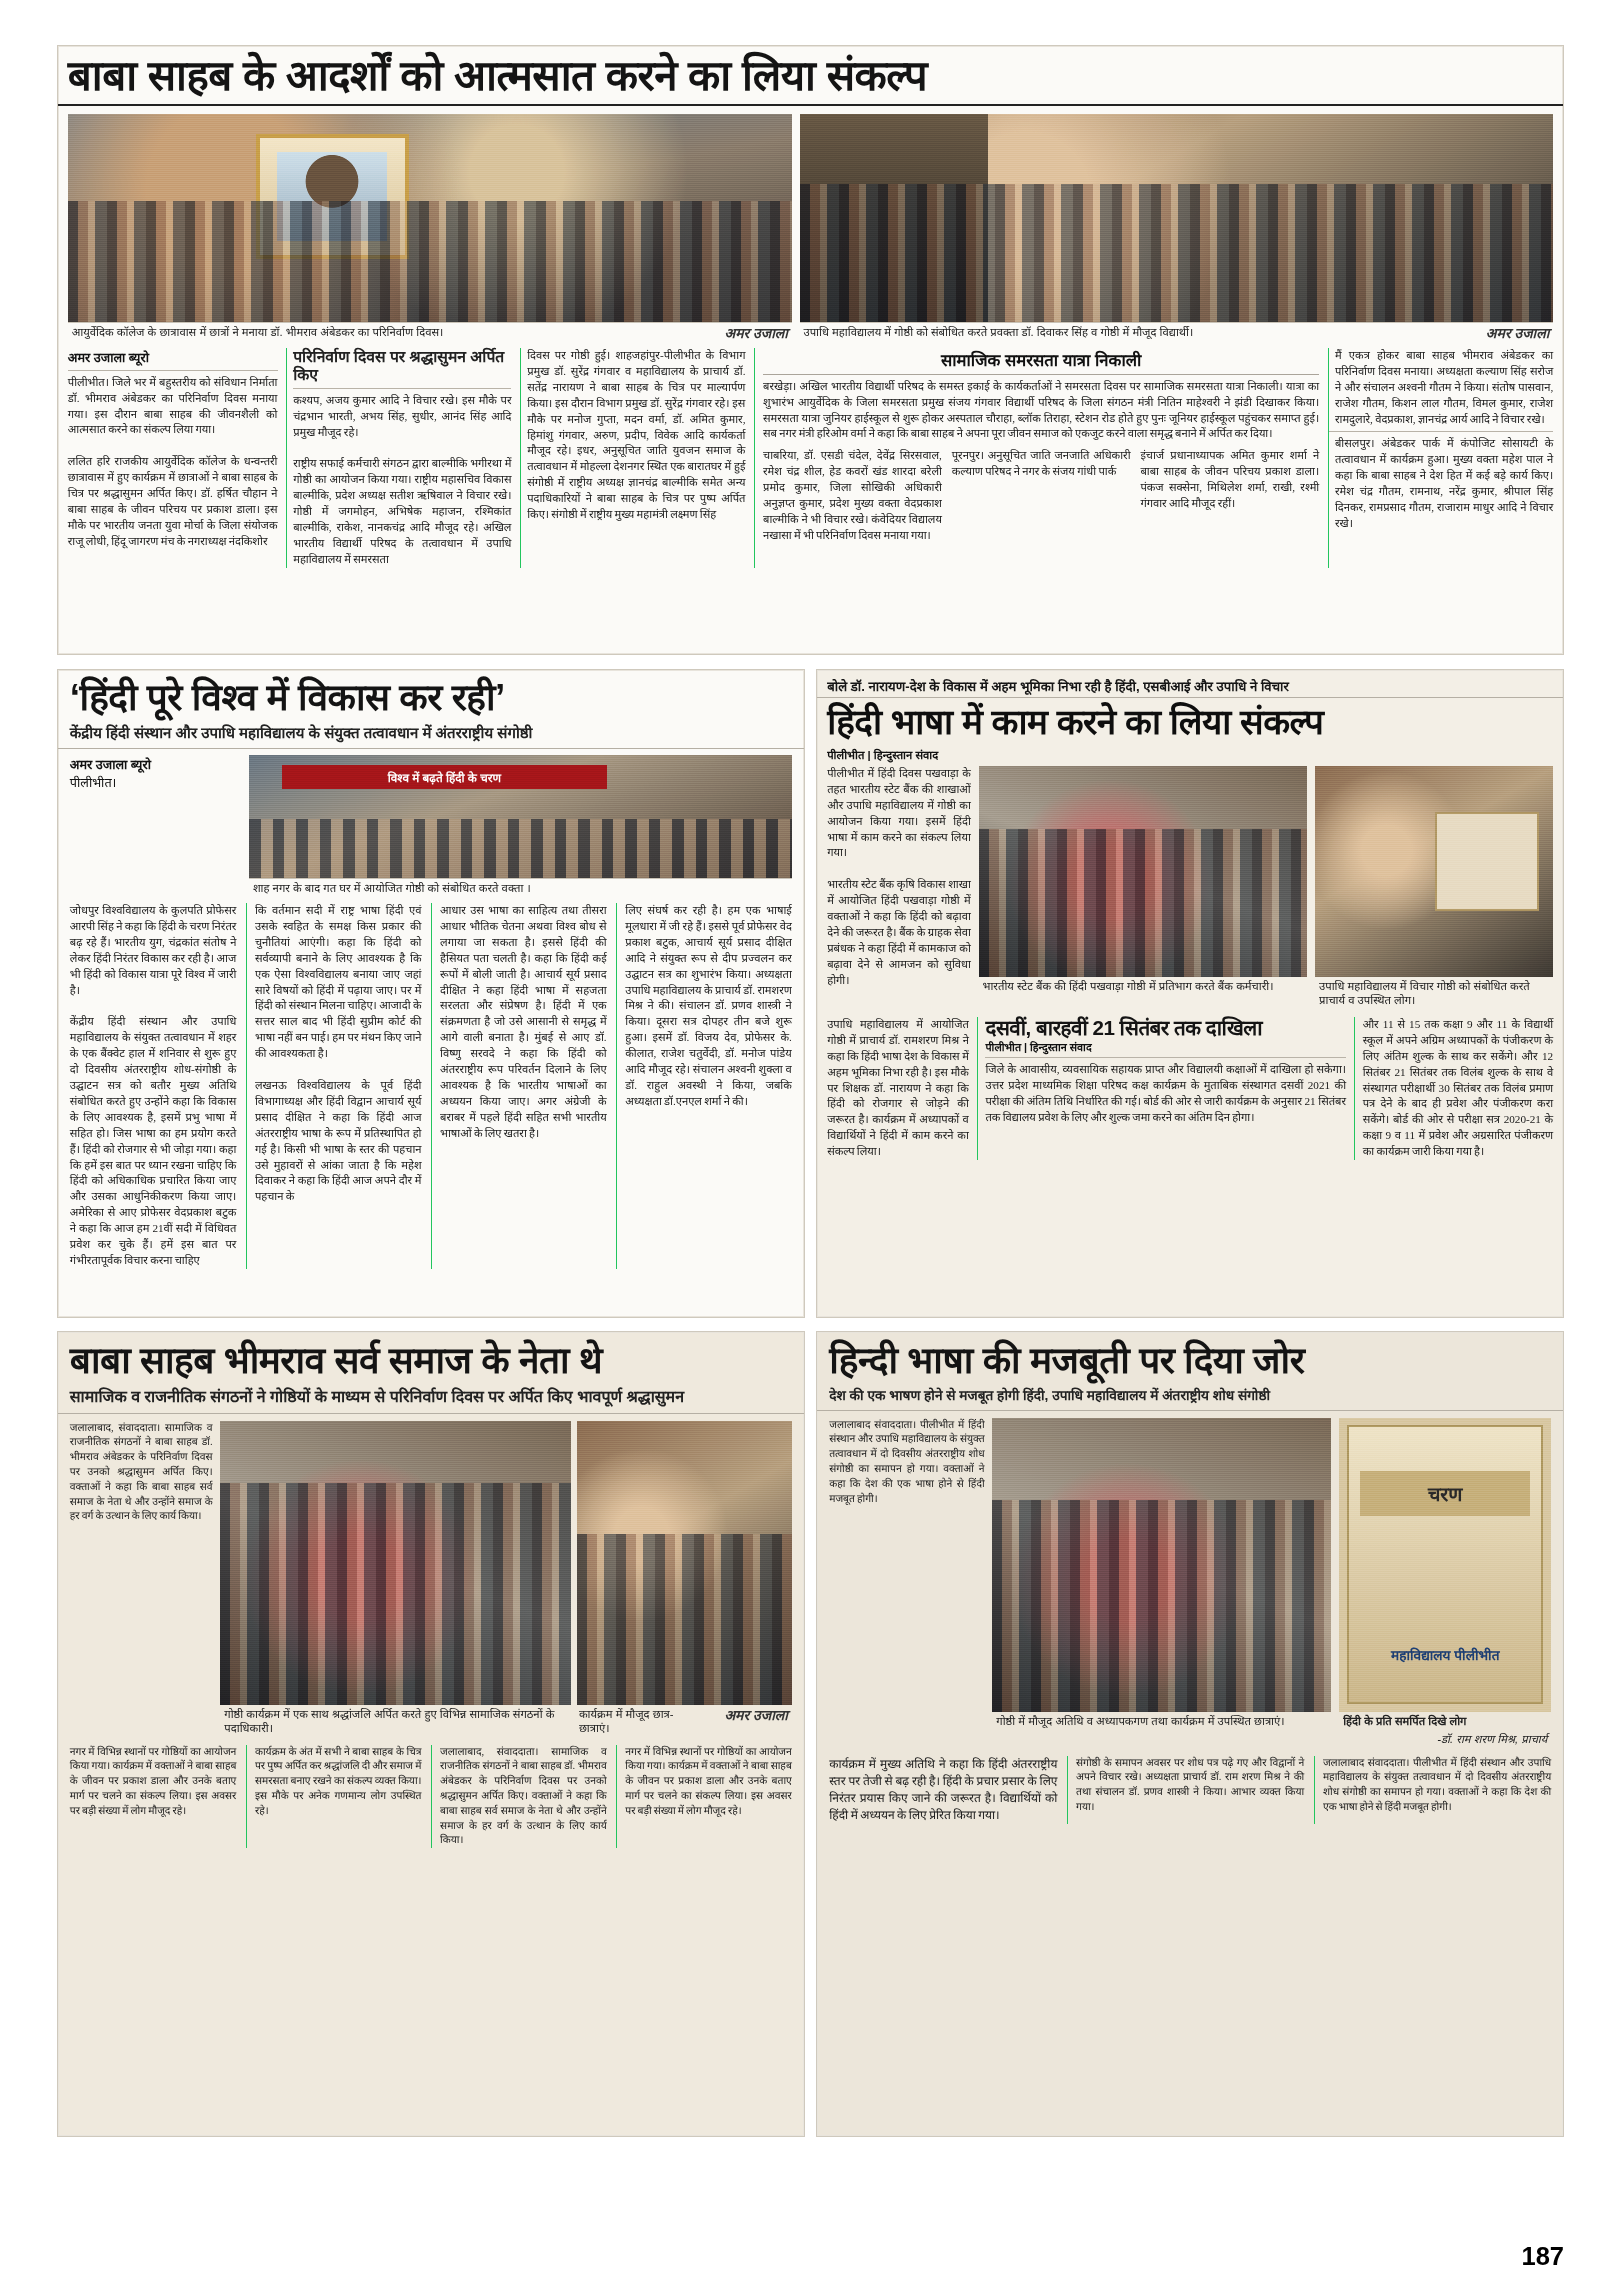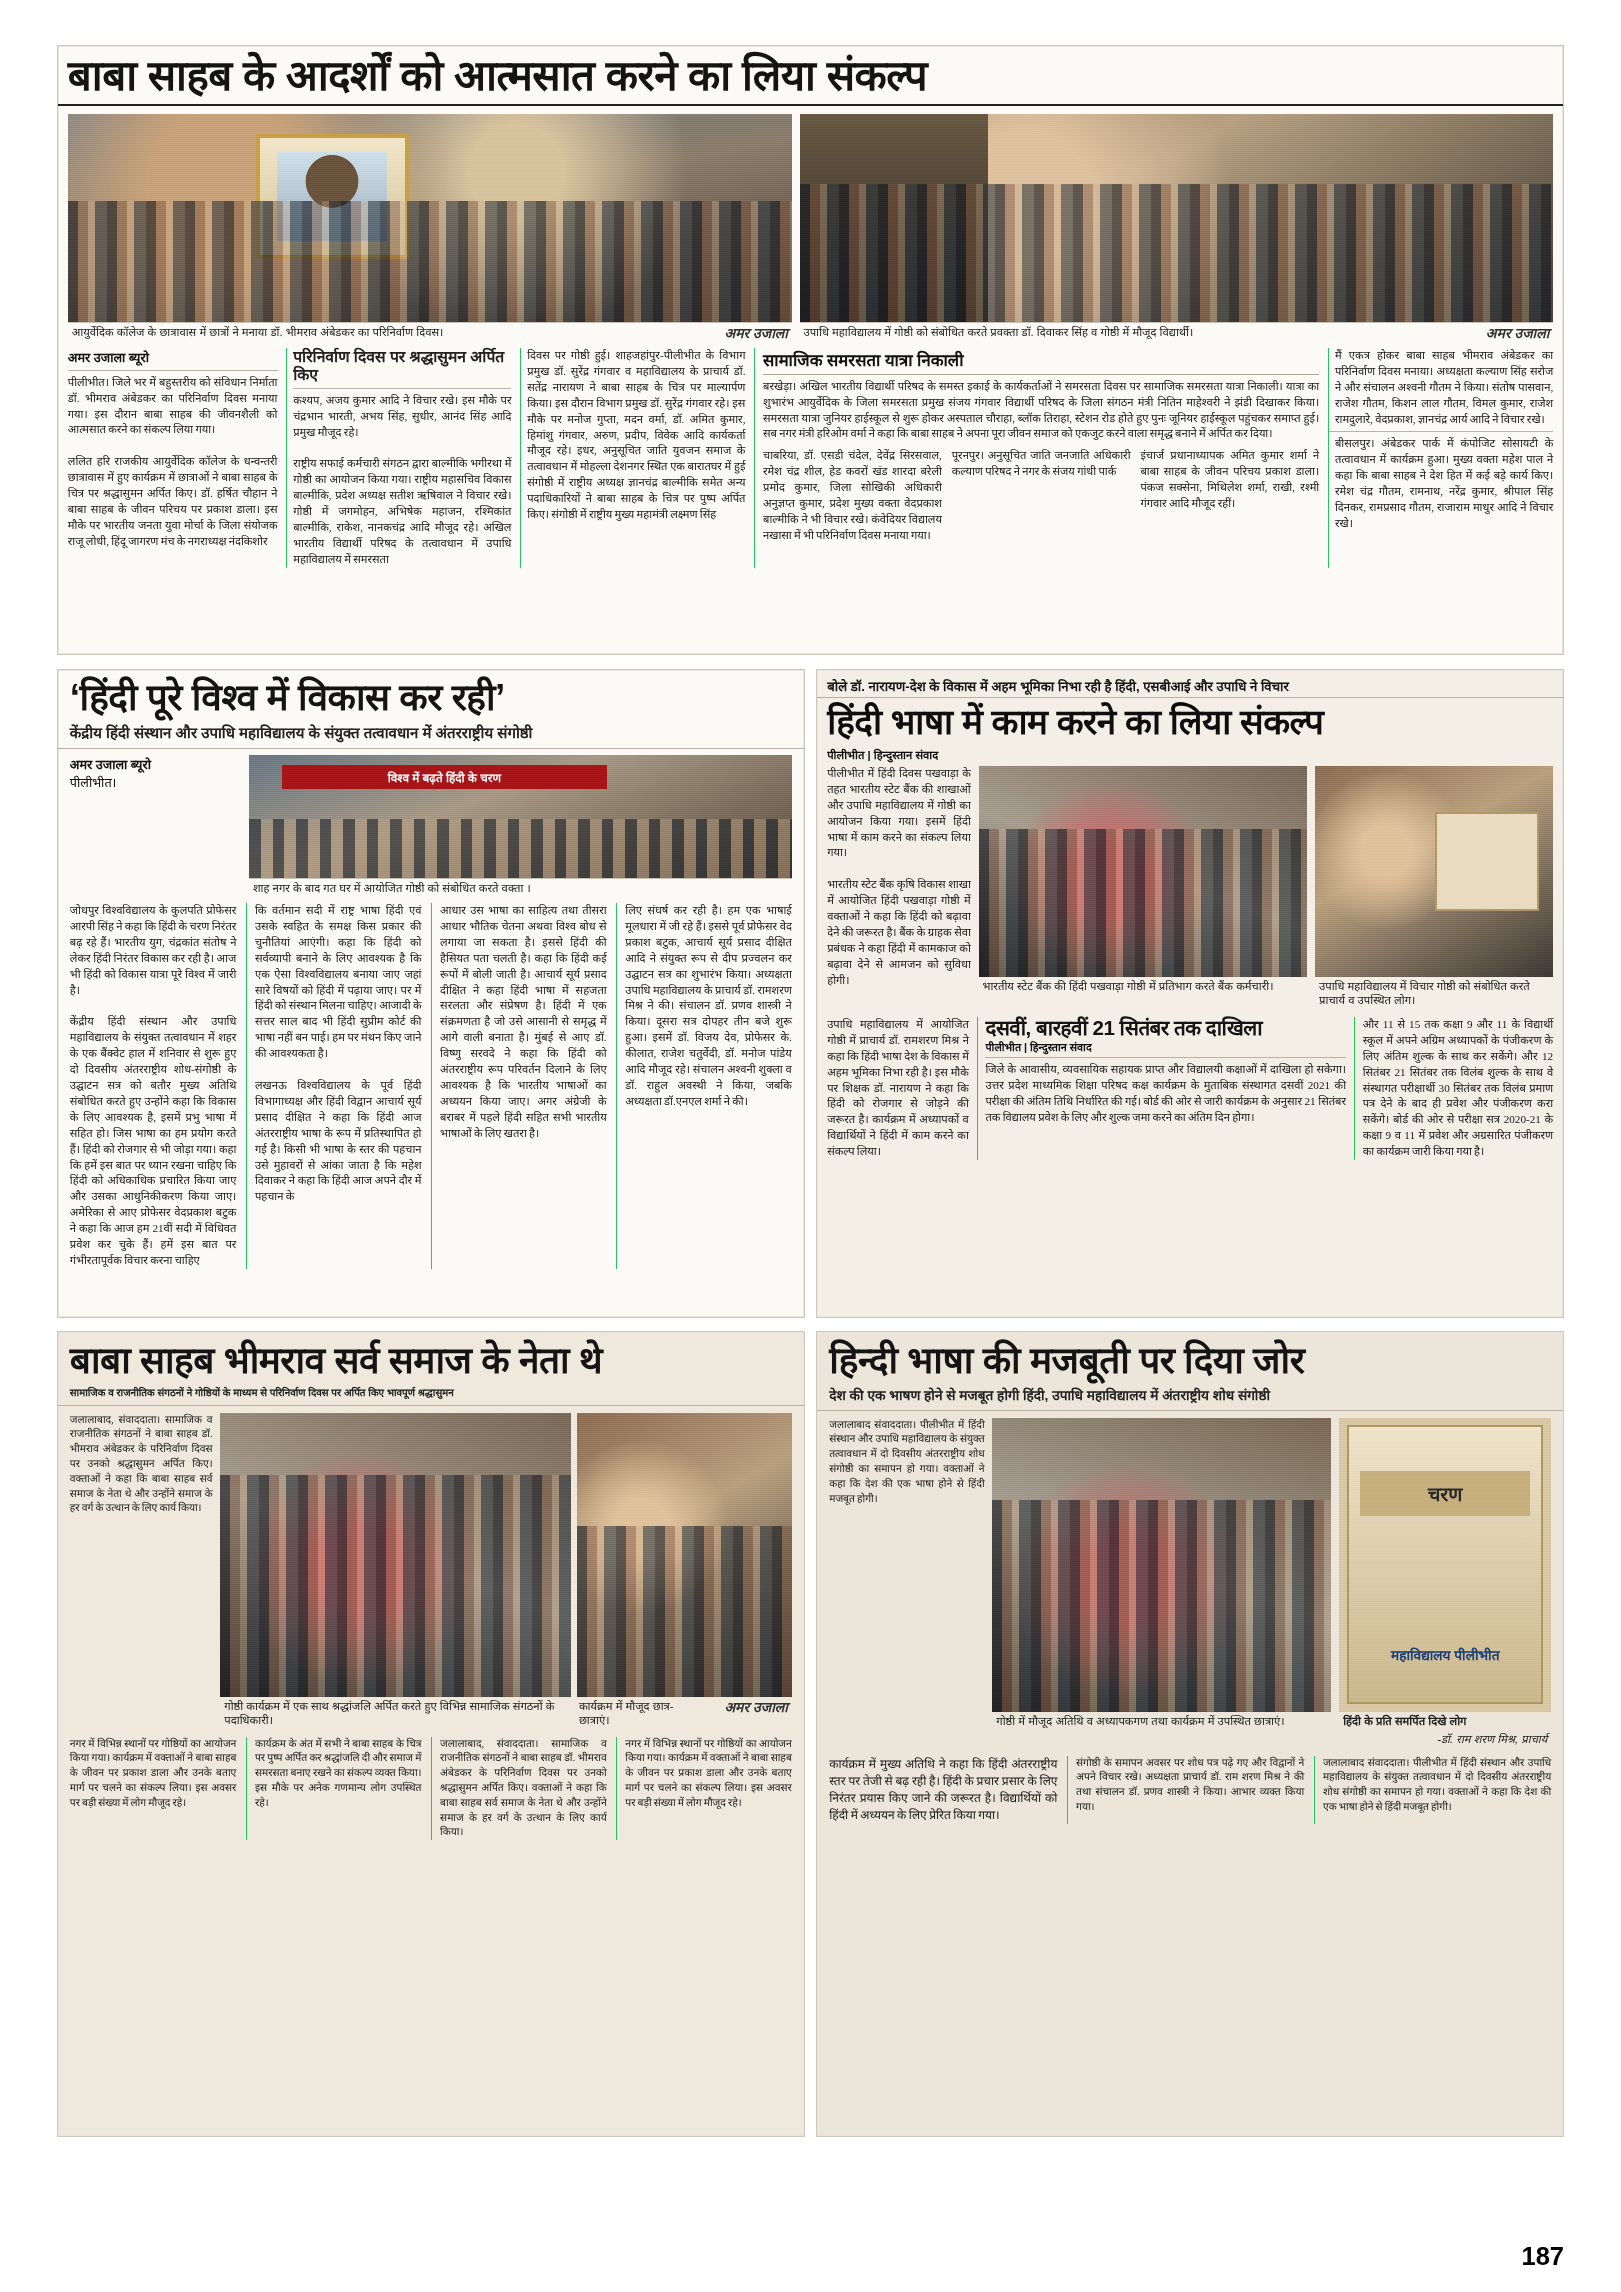--- a/index.html
+++ b/index.html
@@ -110,21 +110,21 @@
   .big2{font-size:37px;}
   .big3{font-size:35px;}
   .pageno{
     position:absolute;right:57px;bottom:21.6px;
     font-family:"Liberation Sans", sans-serif;
     font-weight:bold;font-size:25.5px;color:#000;
   }
   .boxhead{
     font-family:"Liberation Sans", sans-serif;
     font-weight:bold;font-size:16.7px;color:#111;
-    border-bottom:1px solid #aaa49a;padding-bottom:2.9px;margin-bottom:3.9px;
+    border-bottom:1px solid #aaa49a;padding-bottom:2.9px;margin-bottom:3.9px;text-align:center;
   }
   .kicker{
     font-family:"Liberation Sans", sans-serif;
     font-weight:bold;font-size:13.2px;color:#161616;
   }
   
   .aged{background:#efe9dd;}
   .aged2{background:#ece6da;}
 </style>
 </head>
@@ -285,21 +285,21 @@
           <div class="col" style="padding-left:7.8px;">और 11 से 15 तक कक्षा 9 और 11 के विद्यार्थी स्कूल में अपने अग्रिम अध्यापकों के पंजीकरण के लिए अंतिम शुल्क के साथ कर सकेंगे। और 12 सितंबर 21 सितंबर तक विलंब शुल्क के साथ वे संस्थागत परीक्षार्थी 30 सितंबर तक विलंब प्रमाण पत्र देने के बाद ही प्रवेश और पंजीकरण करा सकेंगे। बोर्ड की ओर से परीक्षा सत्र 2020-21 के कक्षा 9 व 11 में प्रवेश और अग्रसारित पंजीकरण का कार्यक्रम जारी किया गया है।</div>
         </div>
       </div>
     </div>
   </div>
 
   <div style="display:flex;gap:11.8px;">
 
     <div class="clip aged" style="width:50%;height:804px;">
       <div class="hl big2" style="padding:9.8px 11.8px 3.9px 11.8px;">बाबा साहब भीमराव सर्व समाज के नेता थे</div>
-      <div class="sub" style="font-size:10px;padding:0 11.8px 5.9px 11.8px;border-bottom:1px solid #b5afa4;">
+      <div class="sub" style="font-size:16px;padding:0 11.8px 5.9px 11.8px;border-bottom:1px solid #b5afa4;">
         <span>सामाजिक व राजनीतिक संगठनों ने गोष्ठियों के माध्यम से परिनिर्वाण दिवस पर अर्पित किए भावपूर्ण श्रद्धासुमन</span>
       </div>
 
       <div style="display:flex;gap:7.8px;padding:6.9px 11.8px 0 11.8px;">
         <div style="width:20%;">
           <div class="col" style="font-size:10.4px;">जलालाबाद, संवाददाता। सामाजिक व राजनीतिक संगठनों ने बाबा साहब डॉ. भीमराव अंबेडकर के परिनिर्वाण दिवस पर उनको श्रद्धासुमन अर्पित किए। वक्ताओं ने कहा कि बाबा साहब सर्व समाज के नेता थे और उन्होंने समाज के हर वर्ग के उत्थान के लिए कार्य किया।</div>
         </div>
         <div style="width:80%;">
           <div style="display:flex;gap:5.9px;">
             <div class="photo ph-c" style="width:62%;height:284px;">

